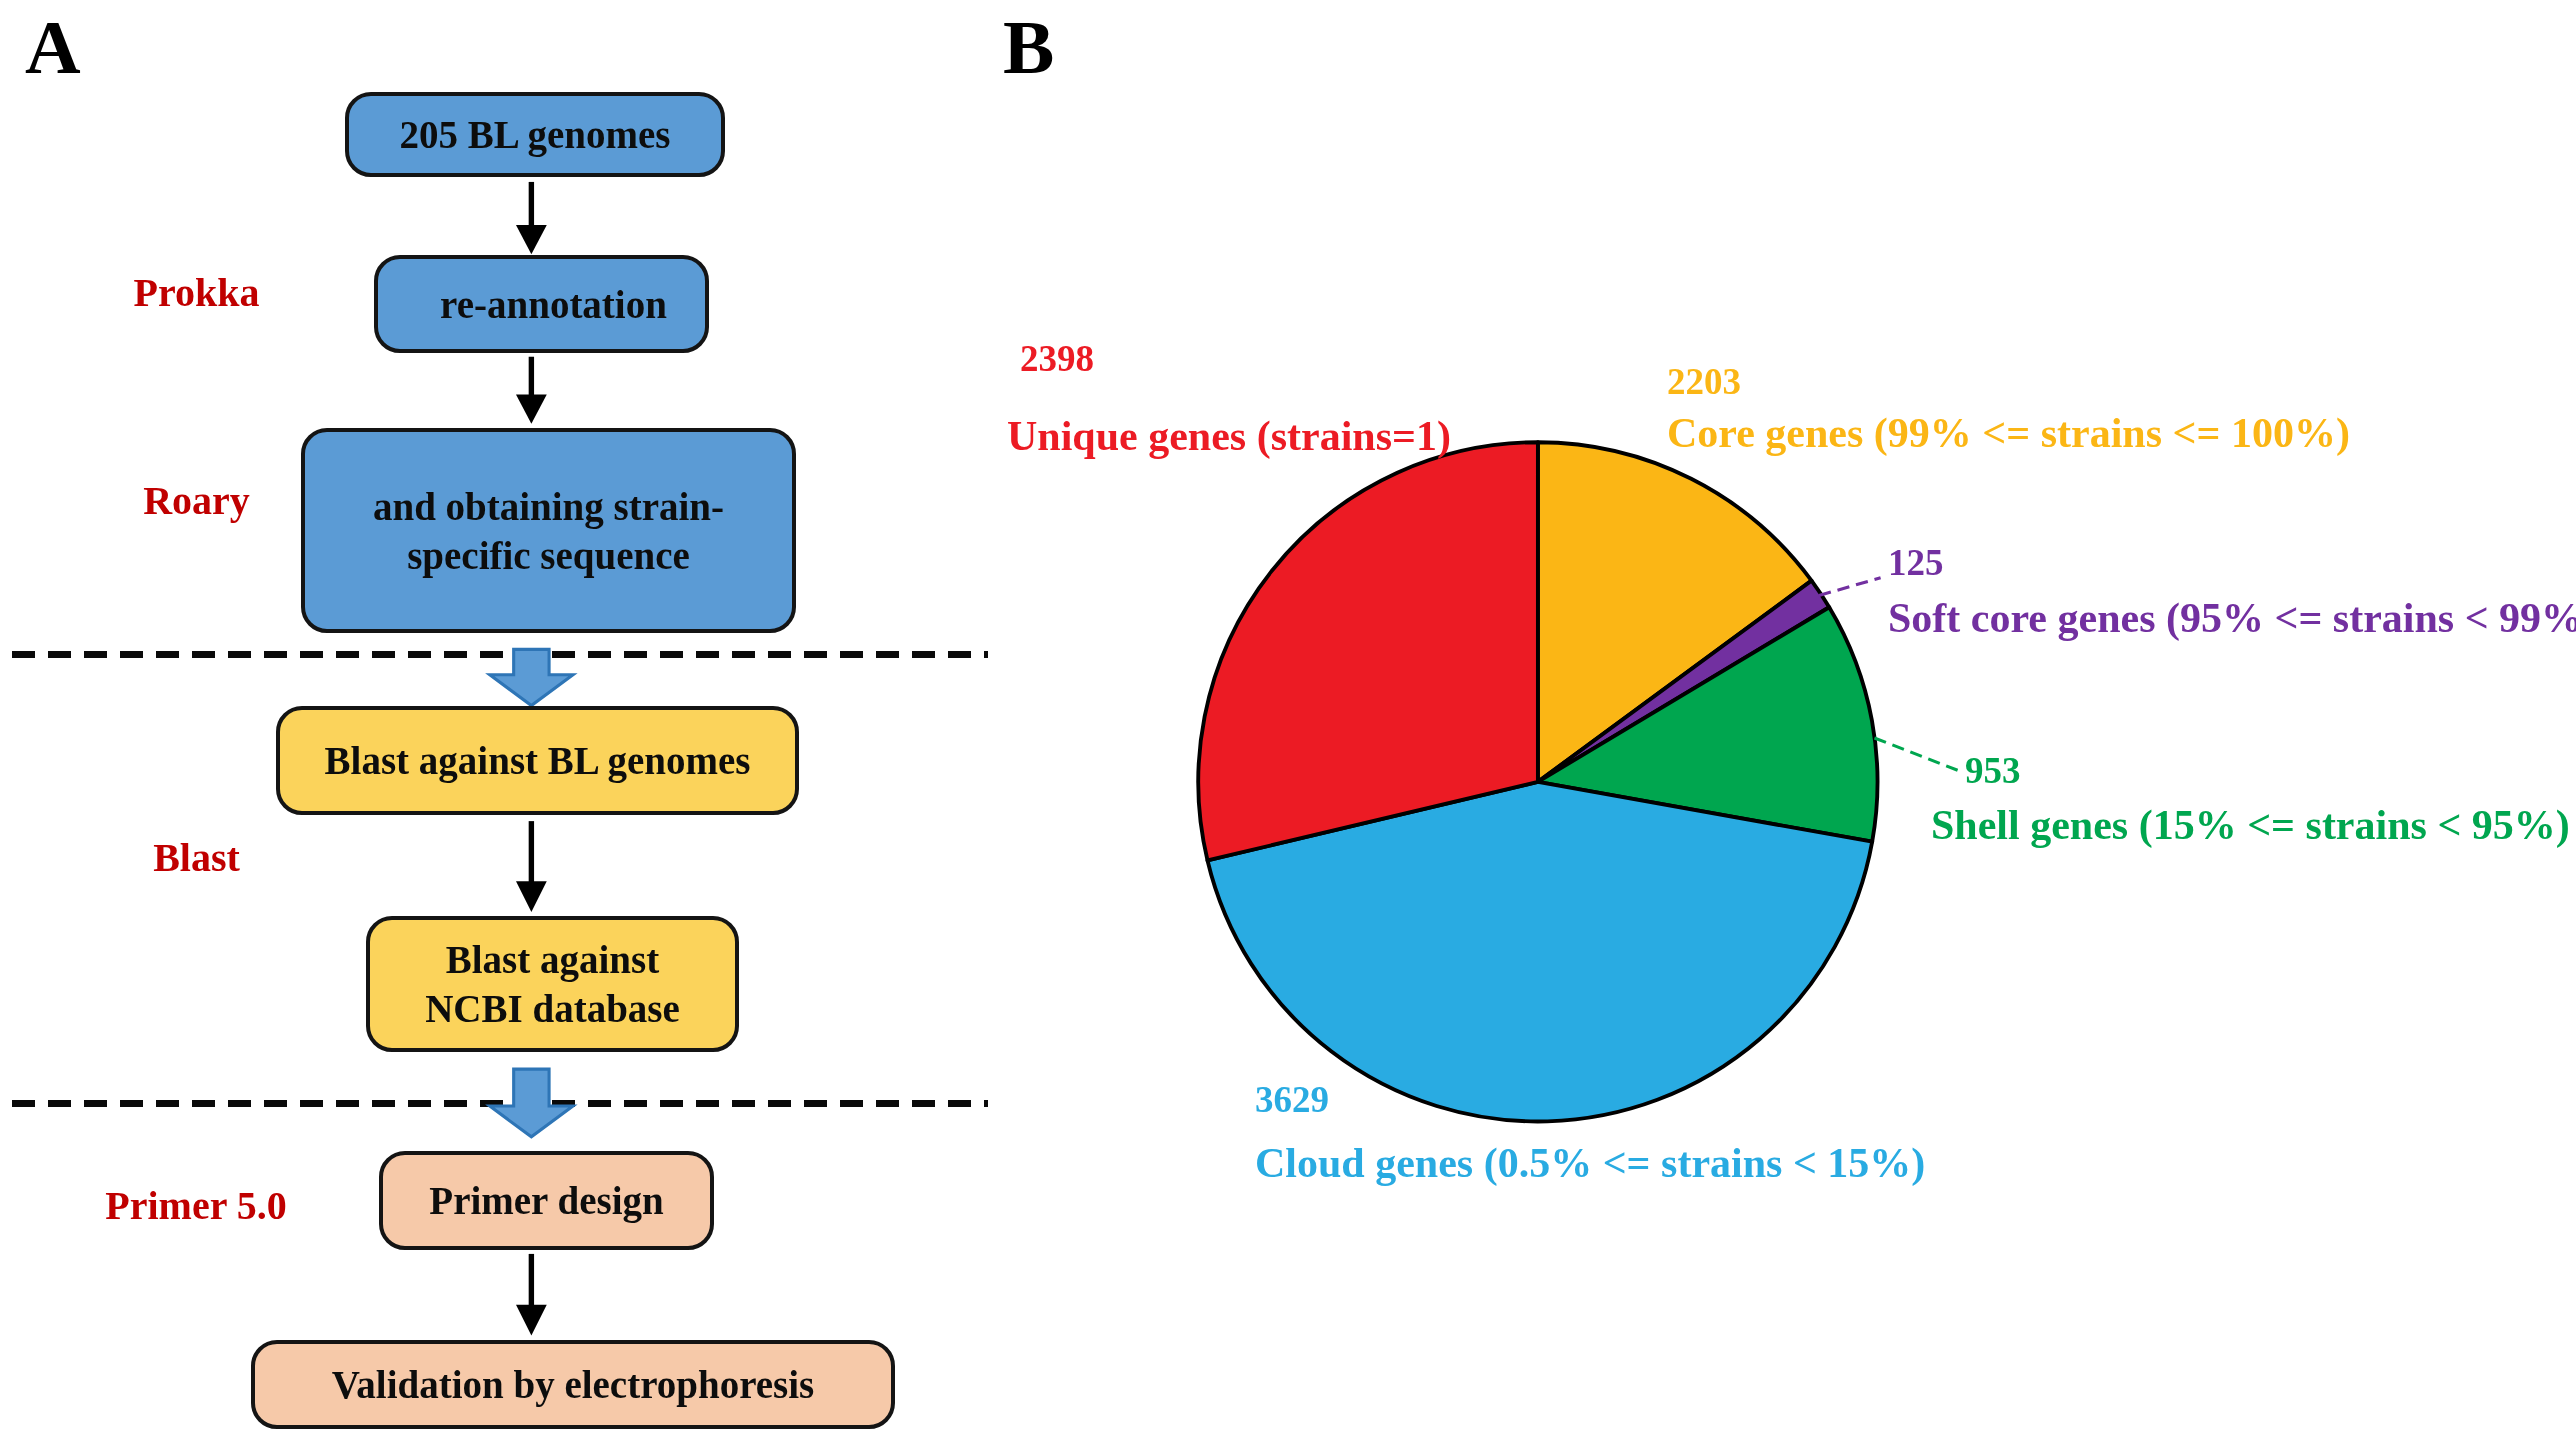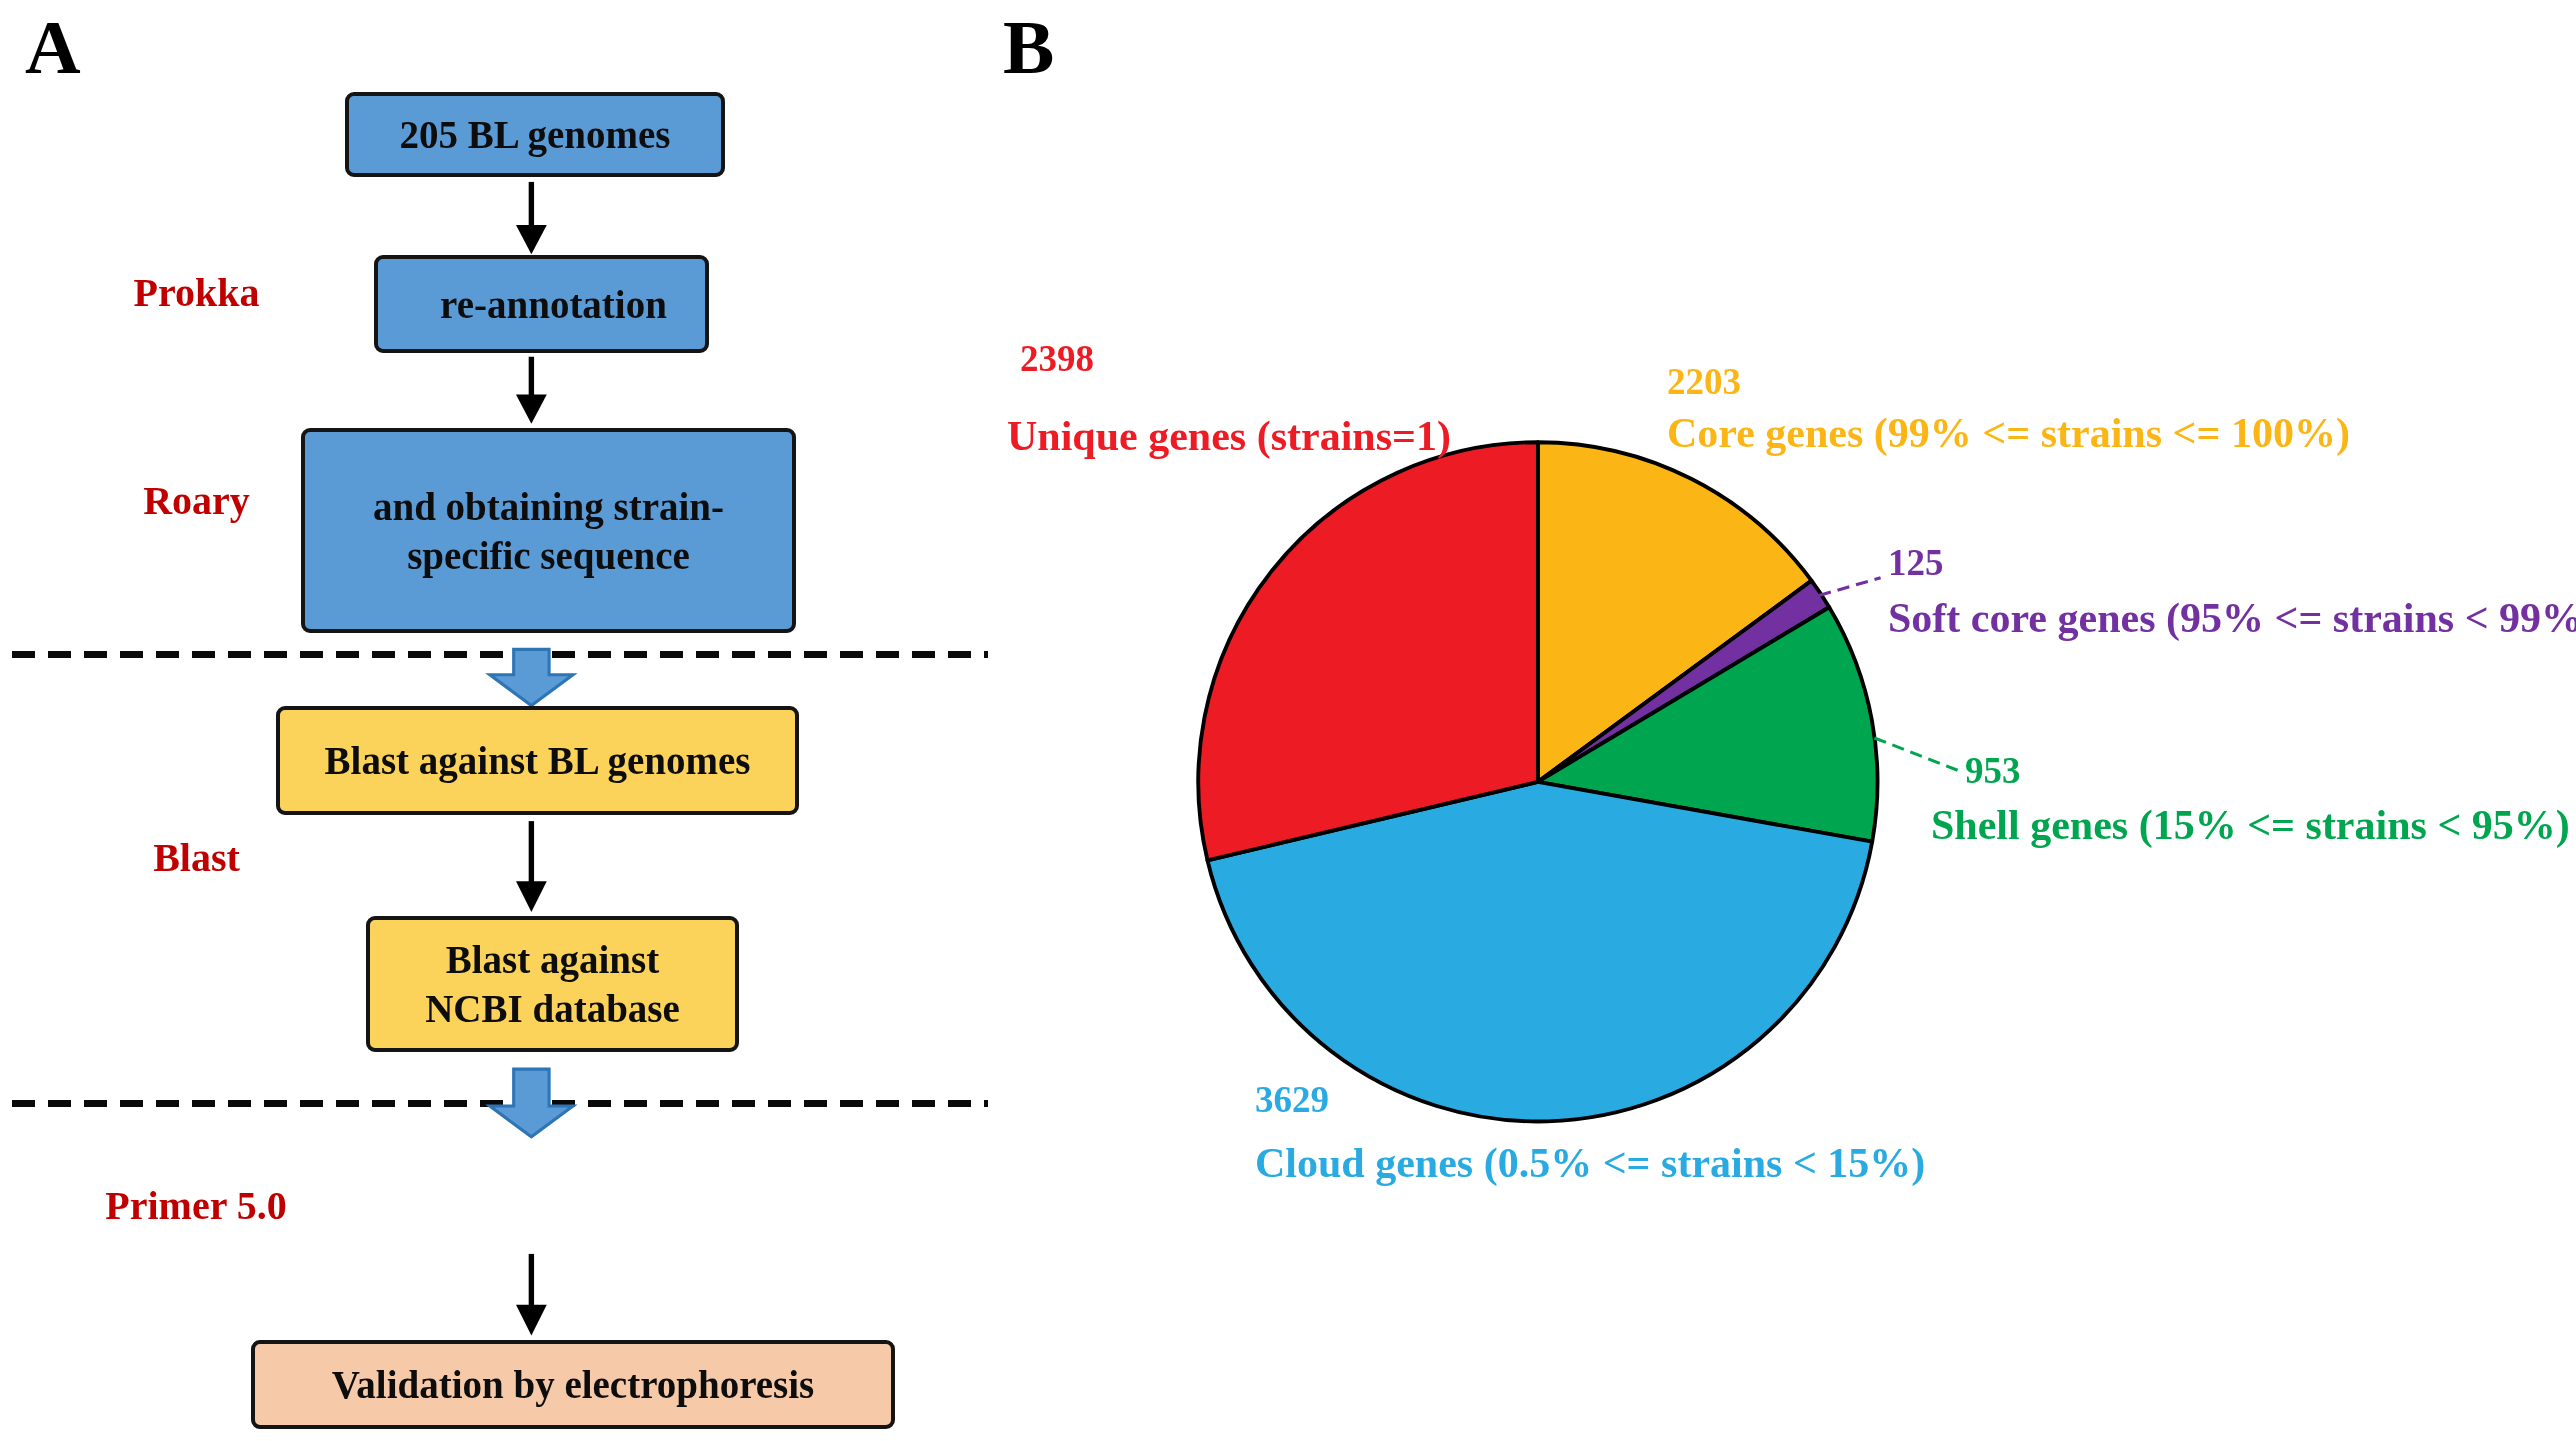--- a/index.html
+++ b/index.html
@@ -1,20 +1,20 @@
 <!DOCTYPE html>
 <html style="font-size:12.3px"><head>
 <meta charset="utf-8">
 <style>
   html,body{margin:0;padding:0;background:#fff;}
   .fig{position:relative;width:2576px;height:1442px;background:#ffffff;
        font-family:"Liberation Serif",serif;overflow:hidden;color:#111;}
   .panel-letter{position:absolute;font-weight:bold;font-size:77px;color:#000;line-height:1;}
   .fbox{position:absolute;display:flex;flex-direction:column;align-items:center;justify-content:center;
-        border:4.6px solid #141414;border-radius:9px;font-weight:bold;font-size:39px;line-height:49px;
+        border:4.6px solid #141414;border-radius:26px;font-weight:bold;font-size:39px;line-height:49px;
         color:#0d0d0d;text-align:center;box-sizing:border-box;}
   .tool{position:absolute;font-weight:bold;font-size:40px;text-align:center;line-height:1.1;white-space:nowrap;}
   .dash{position:absolute;height:7px;
         background:repeating-linear-gradient(90deg,#0a0a0a 0 23px,transparent 23px 36px);}
   .overlay{position:absolute;left:0;top:0;width:2576px;height:1442px;}
   .pnum{position:absolute;font-weight:bold;font-size:37px;white-space:nowrap;line-height:1.1;}
   .ptxt{position:absolute;font-weight:bold;font-size:42px;white-space:nowrap;line-height:1.1;}
 </style>
 </head>
 <body>
@@ -76,20 +76,23 @@
 
   <div class="fbox" style="left: 276px; top: 706px; width: 523px; height: 109px; background-color: rgb(251, 211, 91);">
     <div>Blast against BL genomes</div>
   </div>
 
   <div class="fbox" style="left: 366px; top: 916px; width: 373px; height: 136px; background-color: rgb(251, 211, 91);">
     <div>Blast against</div>
     <div>NCBI database</div>
   </div>
 
+  <div class="fbox" style="left: 379px; top: 1151px; width: 335px; height: 99px; background-color: rgb(246, 201, 169);">
+    <div>Primer design</div>
+  </div>
 
   <div class="fbox" style="left: 251px; top: 1340px; width: 644px; height: 89px; background-color: rgb(246, 201, 169);">
     <div>Validation by electrophoresis</div>
   </div>
 
   <div class="tool" style="left: 108px; top: 271px; width: 177px; color: rgb(192, 0, 0);">Prokka</div>
   <div class="tool" style="left: 108px; top: 479px; width: 177px; color: rgb(192, 0, 0);">Roary</div>
   <div class="tool" style="left: 108px; top: 836px; width: 177px; color: rgb(192, 0, 0);">Blast</div>
   <div class="tool" style="left: 69px; top: 1184px; width: 254px; color: rgb(192, 0, 0);">Primer 5.0</div>
 

